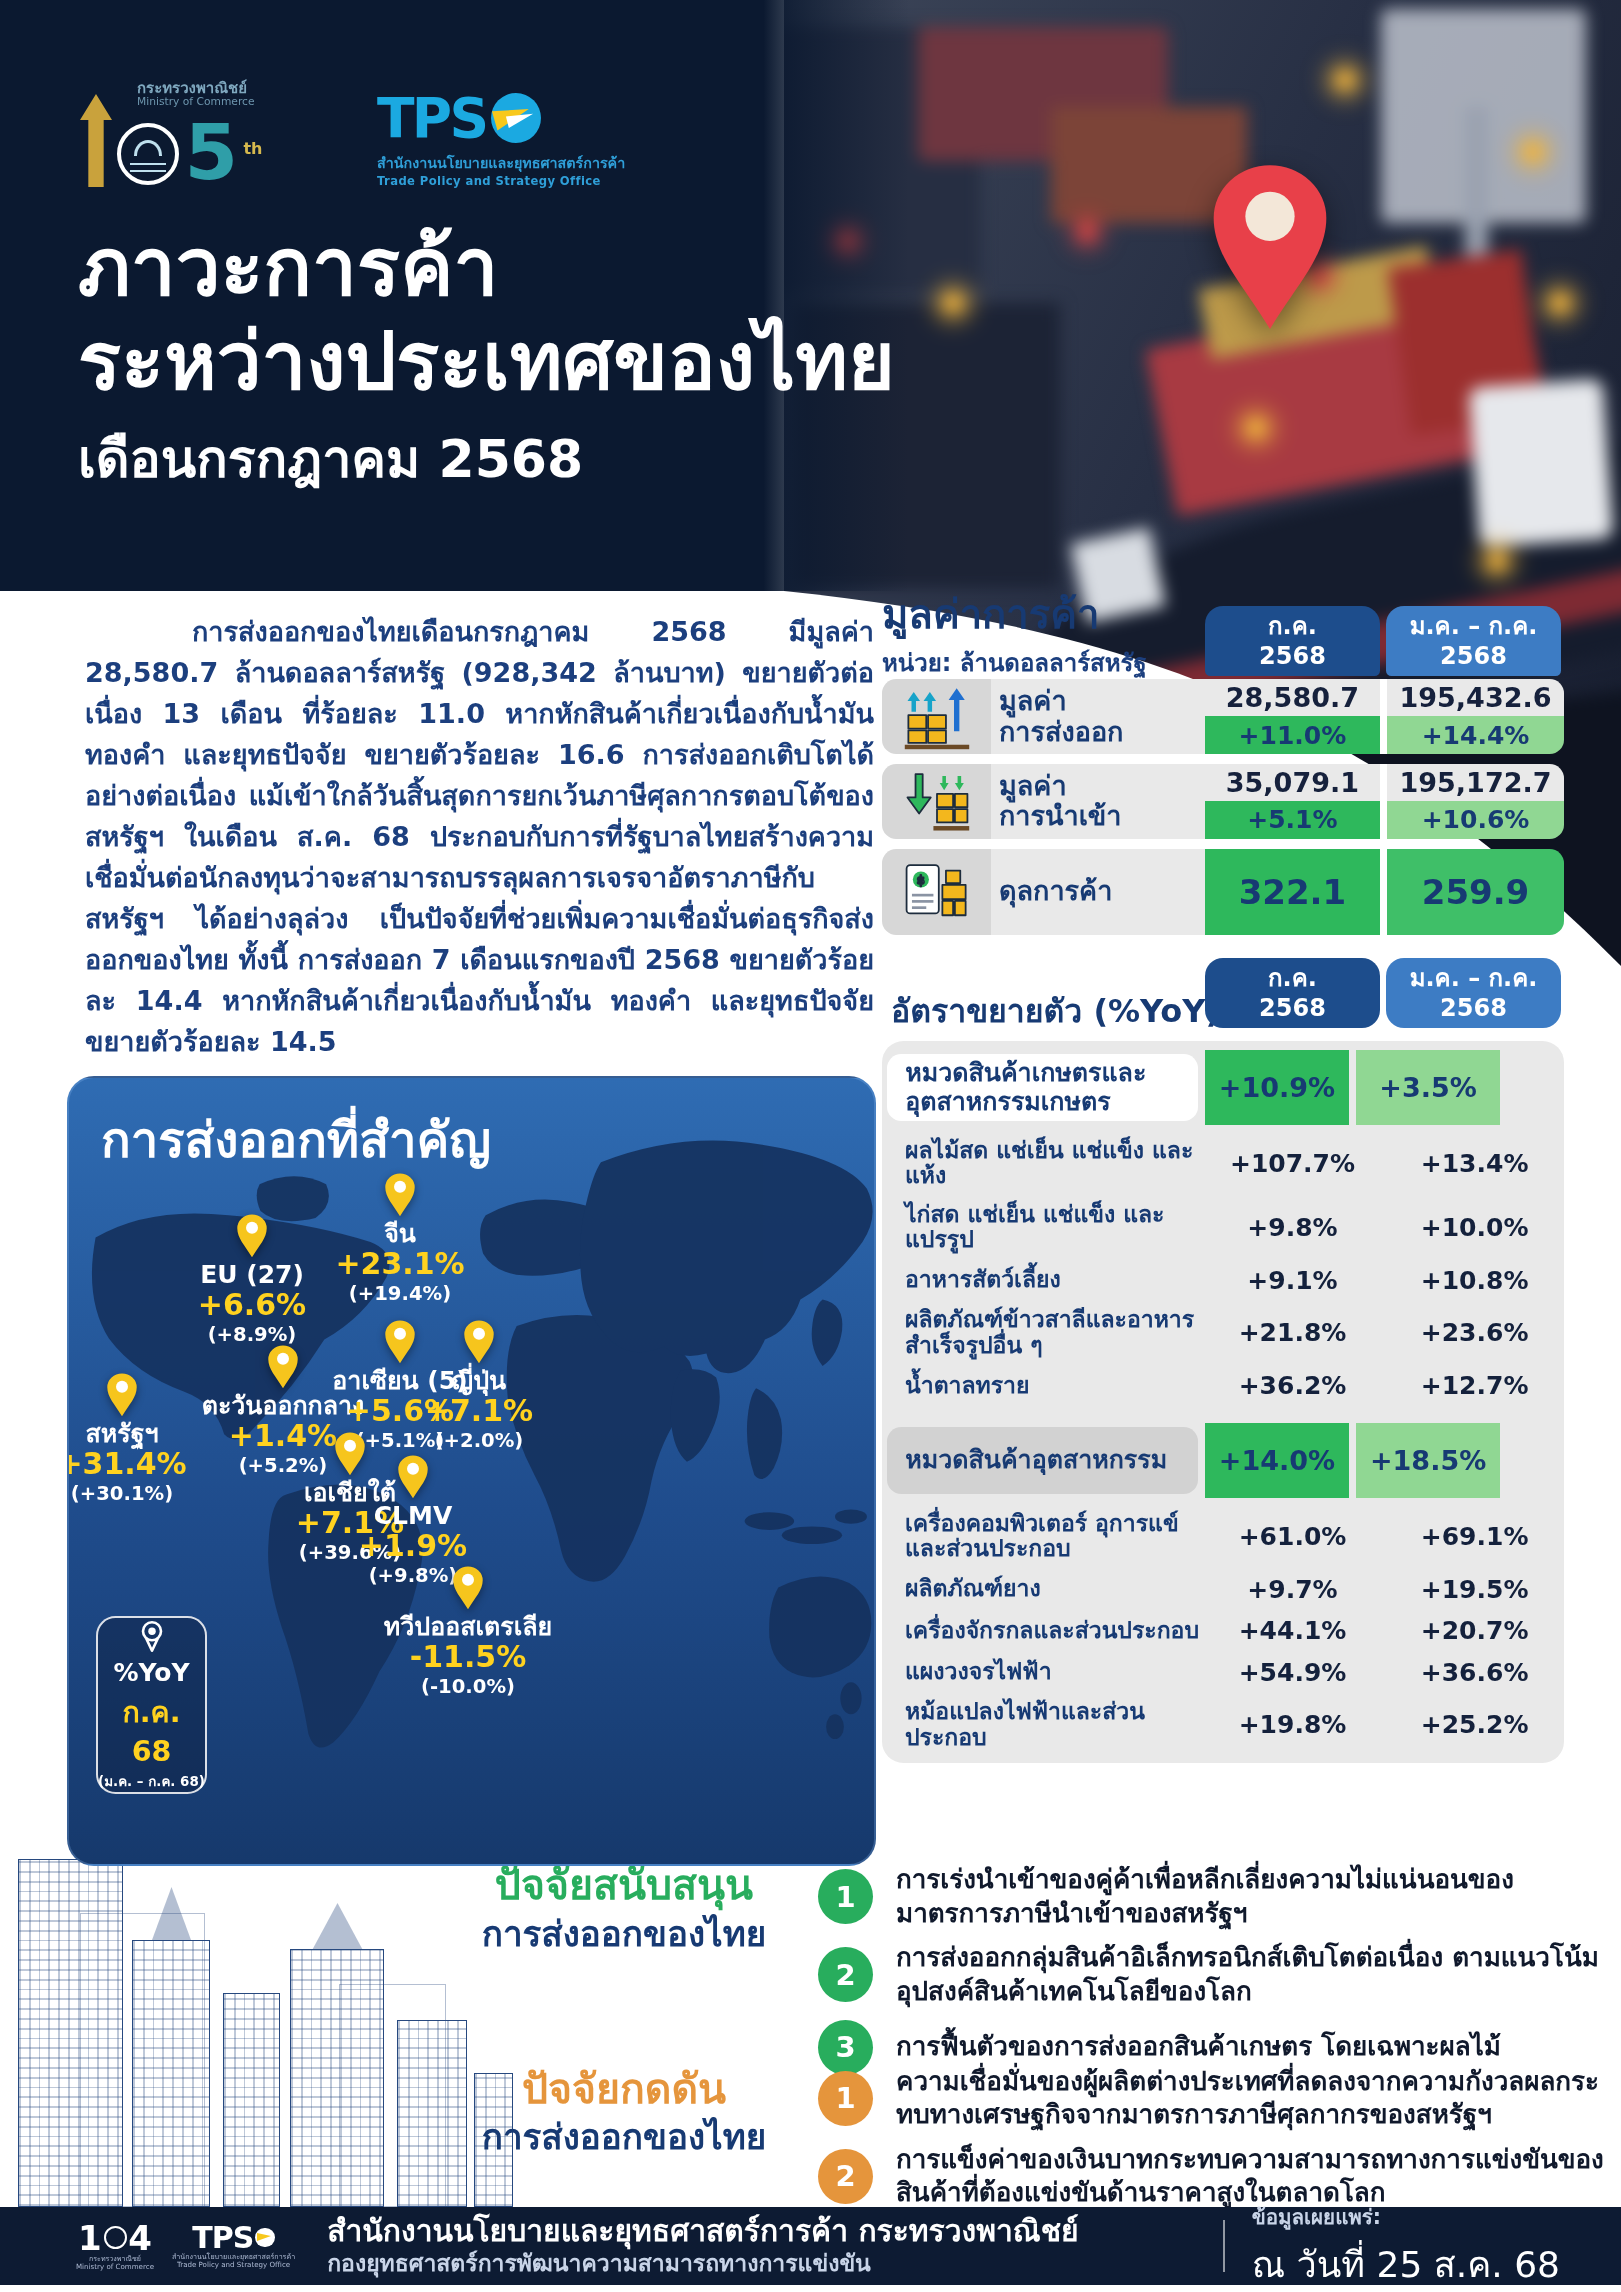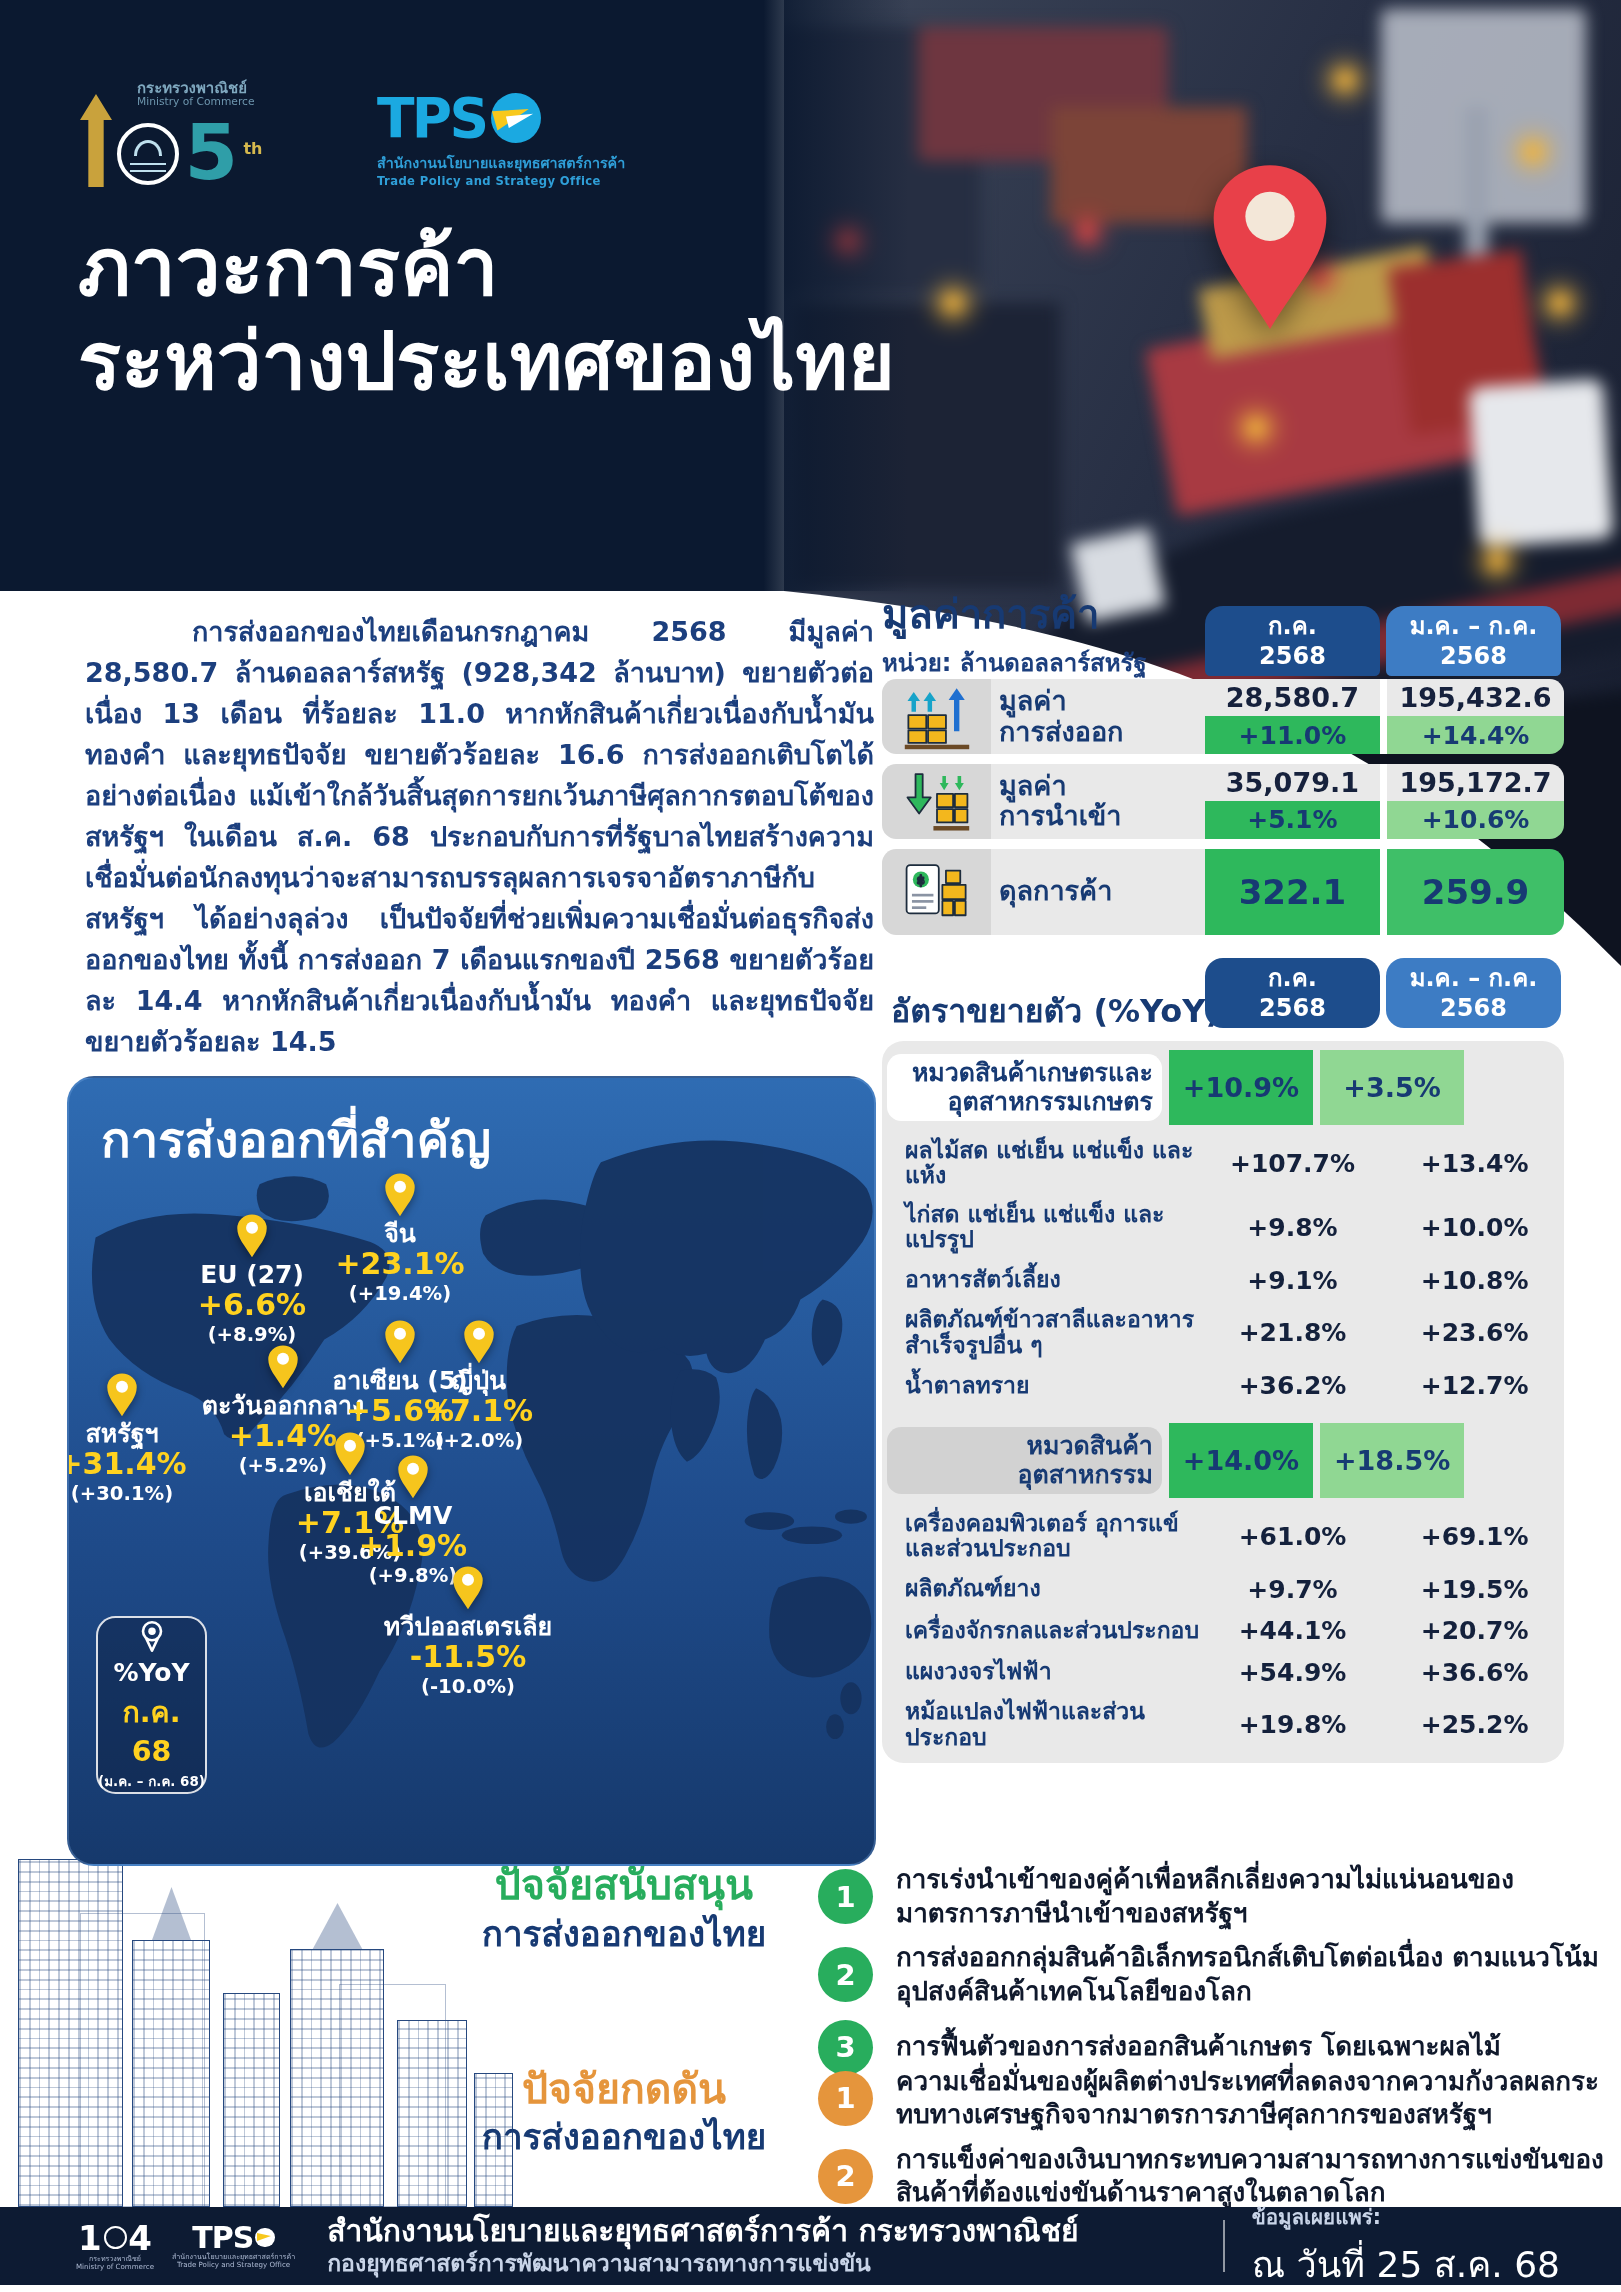--- a/index.html
+++ b/index.html
@@ -92,21 +92,21 @@
   .cell-col .full{flex:1;display:flex;align-items:center;justify-content:center;font-size:34px;font-weight:800;color:#173a73;}
   .full.f1{background:#2eb85c;} .full.f2{background:#3fbf68;}
 
   
   .growth{position:absolute;left:882px;top:949px;width:682px;z-index:5;}
   .gr-title{position:absolute;left:9px;top:36px;font-size:32px;font-weight:800;color:#173a73;}
   .growth .tab{top:9px;height:70px;border-radius:18px;}
   .gr-body{position:absolute;left:0;top:92px;width:682px;background:#e9e9e9;border-radius:21.4px;
            padding:9px 0 12.5px 0;overflow:hidden;}
   .sec-head{display:flex;align-items:stretch;min-height:75px;}
-  .sh-labelwrap{width:287px;flex:none;display:flex;padding:3.6px 7.1px 3.6px 5.3px;text-align:right;}
+  .sh-labelwrap{width:323px;flex:none;display:flex;padding:3.6px 7.1px 3.6px 5.3px;}
   .sh-label{flex:1;border-radius:14.3px;display:flex;align-items:center;padding:5.3px 9px 5.3px 18px;
             font-size:25px;font-weight:800;color:#173a73;line-height:1.13;overflow-wrap:anywhere;}
   .sh-label.white{background:#fff;} .sh-label.gray{background:#d2d2d2;}
   .sh-col{width:144px;flex:none;display:flex;align-items:center;justify-content:center;
           font-size:27px;font-weight:800;color:#173a73;}
   .sh-gap{width:7.1px;flex:none;}
   .sec2{margin-top:23px;}
   .g-item{display:flex;align-items:center;padding:12.5px 0 0 0;}
   .gi-label{width:323px;flex:none;padding-left:23px;font-size:23px;font-weight:700;color:#173a73;
             line-height:1.12;overflow-wrap:anywhere;}
@@ -238,20 +238,21 @@
             </span>
         </div>
         <div class="tpso-th">สำนักงานนโยบายและยุทธศาสตร์การค้า</div>
         <div class="tpso-en">Trade Policy and Strategy Office</div>
       </div>
     </div>
 
     <div class="hero-title">
       <div class="ht1">ภาวะการค้า</div>
       <div class="ht2">ระหว่างประเทศของไทย</div>
+      <div class="ht3">เดือนกรกฎาคม 2568</div>
     </div>
   </div>
 
   <p class="summary">การส่งออกของไทยเดือนกรกฎาคม 2568 มีมูลค่า 28,580.7 ล้านดอลลาร์สหรัฐ (928,342 ล้านบาท) ขยายตัวต่อเนื่อง 13 เดือน ที่ร้อยละ 11.0 หากหักสินค้าเกี่ยวเนื่องกับน้ำมัน ทองคำ และยุทธปัจจัย ขยายตัวร้อยละ 16.6 การส่งออกเติบโตได้อย่างต่อเนื่อง แม้เข้าใกล้วันสิ้นสุดการยกเว้นภาษีศุลกากรตอบโต้ของสหรัฐฯ ในเดือน ส.ค. 68 ประกอบกับการที่รัฐบาลไทยสร้างความเชื่อมั่นต่อนักลงทุนว่าจะสามารถบรรลุผลการเจรจาอัตราภาษีกับสหรัฐฯ ได้อย่างลุล่วง เป็นปัจจัยที่ช่วยเพิ่มความเชื่อมั่นต่อธุรกิจส่งออกของไทย ทั้งนี้ การส่งออก 7 เดือนแรกของปี 2568 ขยายตัวร้อยละ 14.4 หากหักสินค้าเกี่ยวเนื่องกับน้ำมัน ทองคำ และยุทธปัจจัย ขยายตัวร้อยละ 14.5</p>
 
   <section class="trade">
     <div class="tv-title">มูลค่าการค้า</div>
     <div class="tv-unit">หน่วย: ล้านดอลลาร์สหรัฐ</div>
     <div class="tab t1">
       <span>ก.ค.</span>

